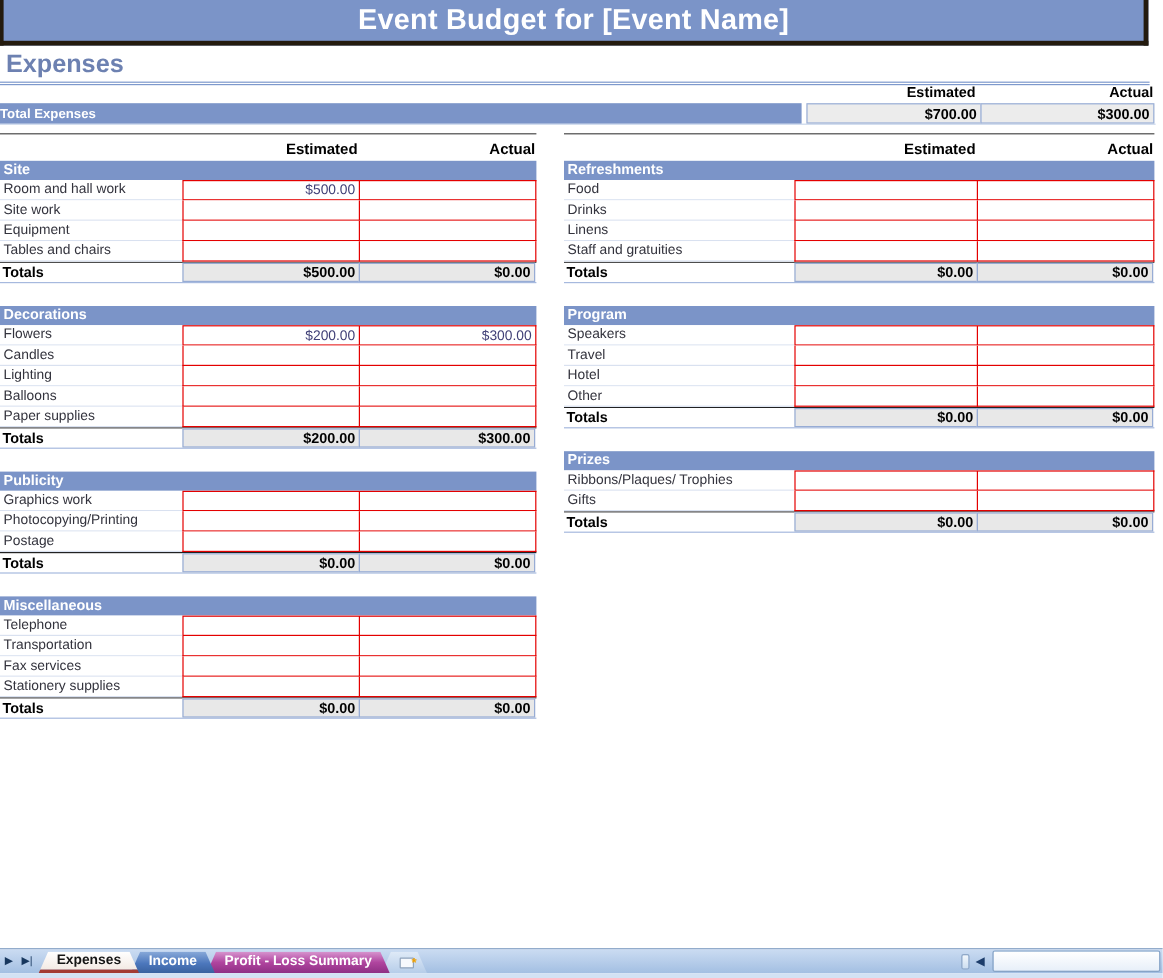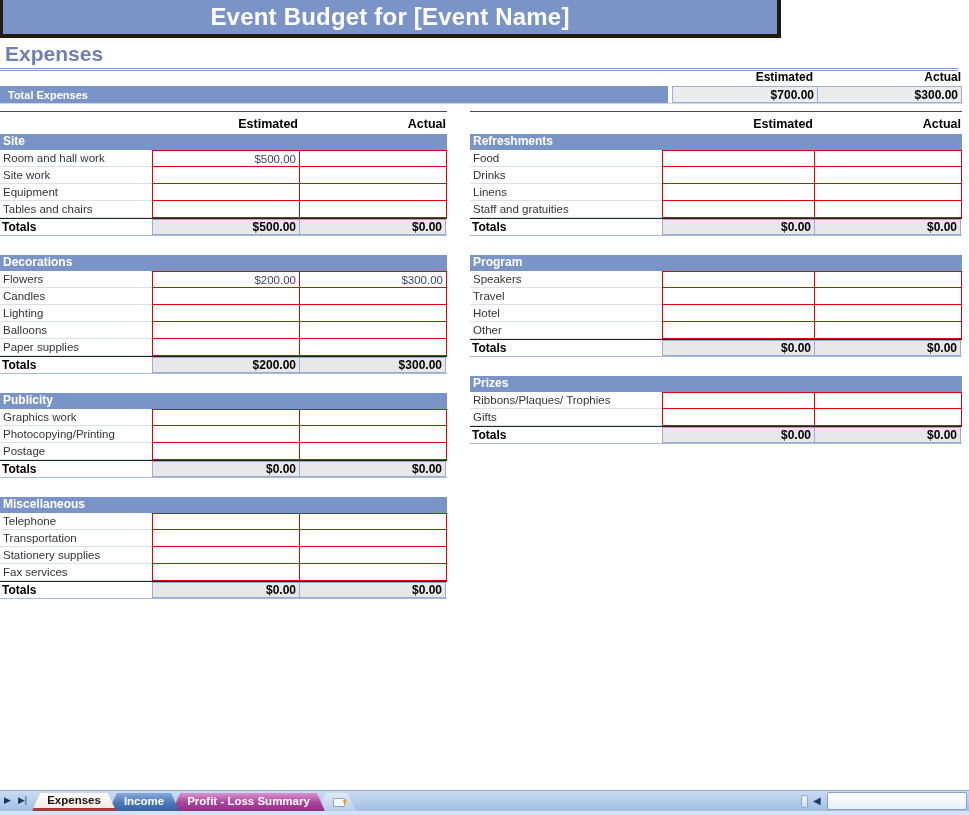--- a/index.html
+++ b/index.html
@@ -1,38 +1,38 @@
 <!DOCTYPE html>
 <html><head>
 <meta charset="utf-8">
 <style>
   * { margin:0; padding:0; box-sizing:border-box; }
   html,body { width:969px; height:815px; background:#fff; overflow:hidden;
               font-family:"Liberation Sans", sans-serif; position:relative; }
 
   
-  .titlebar { position:absolute; top:0; left:0; width:781px; height:38px;
+  .titlebar { position:absolute; top:0; left:0; width:957px; height:38px;
     background:#7B94C8; border-left:3px solid #241B0E; border-right:4px solid #241B0E;
     border-bottom:4px solid #241B0E; color:#fff; font-weight:bold; font-size:24px;
     text-align:center; line-height:33px; letter-spacing:0.2px; }
 
   
   .heading { position:absolute; top:42px; left:0; width:958px; padding:0 0 2px 5px;
     font-size:21px; font-weight:bold; color:#6D81B1; border-bottom:3px double #7E99CC; }
 
   
   .summary-headers { position:absolute; top:70px; left:669px; width:293px; display:flex;
     font-weight:bold; font-size:12px; color:#000; }
   .summary-headers .sh { text-align:right; }
   .sh-est { width:146px; padding-right:2px; }
   .sh-act { width:147px; padding-right:1px; }
   .summary-row { position:absolute; top:86px; left:0; width:963px; height:18px;
     display:flex; border-bottom:1px solid #C9D6EC; }
   .summary-band { width:668px; background:#7B94C8; color:#fff; font-weight:bold;
-    font-size:11px; line-height:18px; padding-left:8px; }
+    font-size:11px; line-height:18px; padding-left:0; }
   .summary-cell { width:146px; background:#ECECEC; border:1px solid #9AAFD8;
     font-weight:bold; font-size:12px; text-align:right; padding-right:3px; line-height:16px; }
   .summary-cell.s-est { margin-left:4px; }
   .summary-cell.s-act { margin-left:-1px; width:145px; }
 
   
   .col { position:absolute; top:111px; }
   .col-left  { left:0;    width:447px; --label:152px; --est:148px; --act:147px; }
   .col-right { left:470px; width:492px; --label:192px; --est:153px; --act:147px; }
   .block { margin-bottom:19px; }
@@ -212,26 +212,26 @@
           <span class="lbl">Telephone</span>
           <span class="cell c-est"></span>
           <span class="cell c-act"></span>
         </div>
         <div class="trow">
           <span class="lbl">Transportation</span>
           <span class="cell c-est"></span>
           <span class="cell c-act"></span>
         </div>
         <div class="trow">
+          <span class="lbl">Fax services</span>
+          <span class="cell c-est"></span>
+          <span class="cell c-act"></span>
+        </div>
+        <div class="trow">
           <span class="lbl">Stationery supplies</span>
-          <span class="cell c-est"></span>
-          <span class="cell c-act"></span>
-        </div>
-        <div class="trow">
-          <span class="lbl">Fax services</span>
           <span class="cell c-est"></span>
           <span class="cell c-act"></span>
         </div>
       </div>
       <div class="totals">
         <span class="lbl">Totals</span>
         <span class="tcell t-est">$0.00</span>
         <span class="tcell t-act">$0.00</span>
       </div>
     </div>

